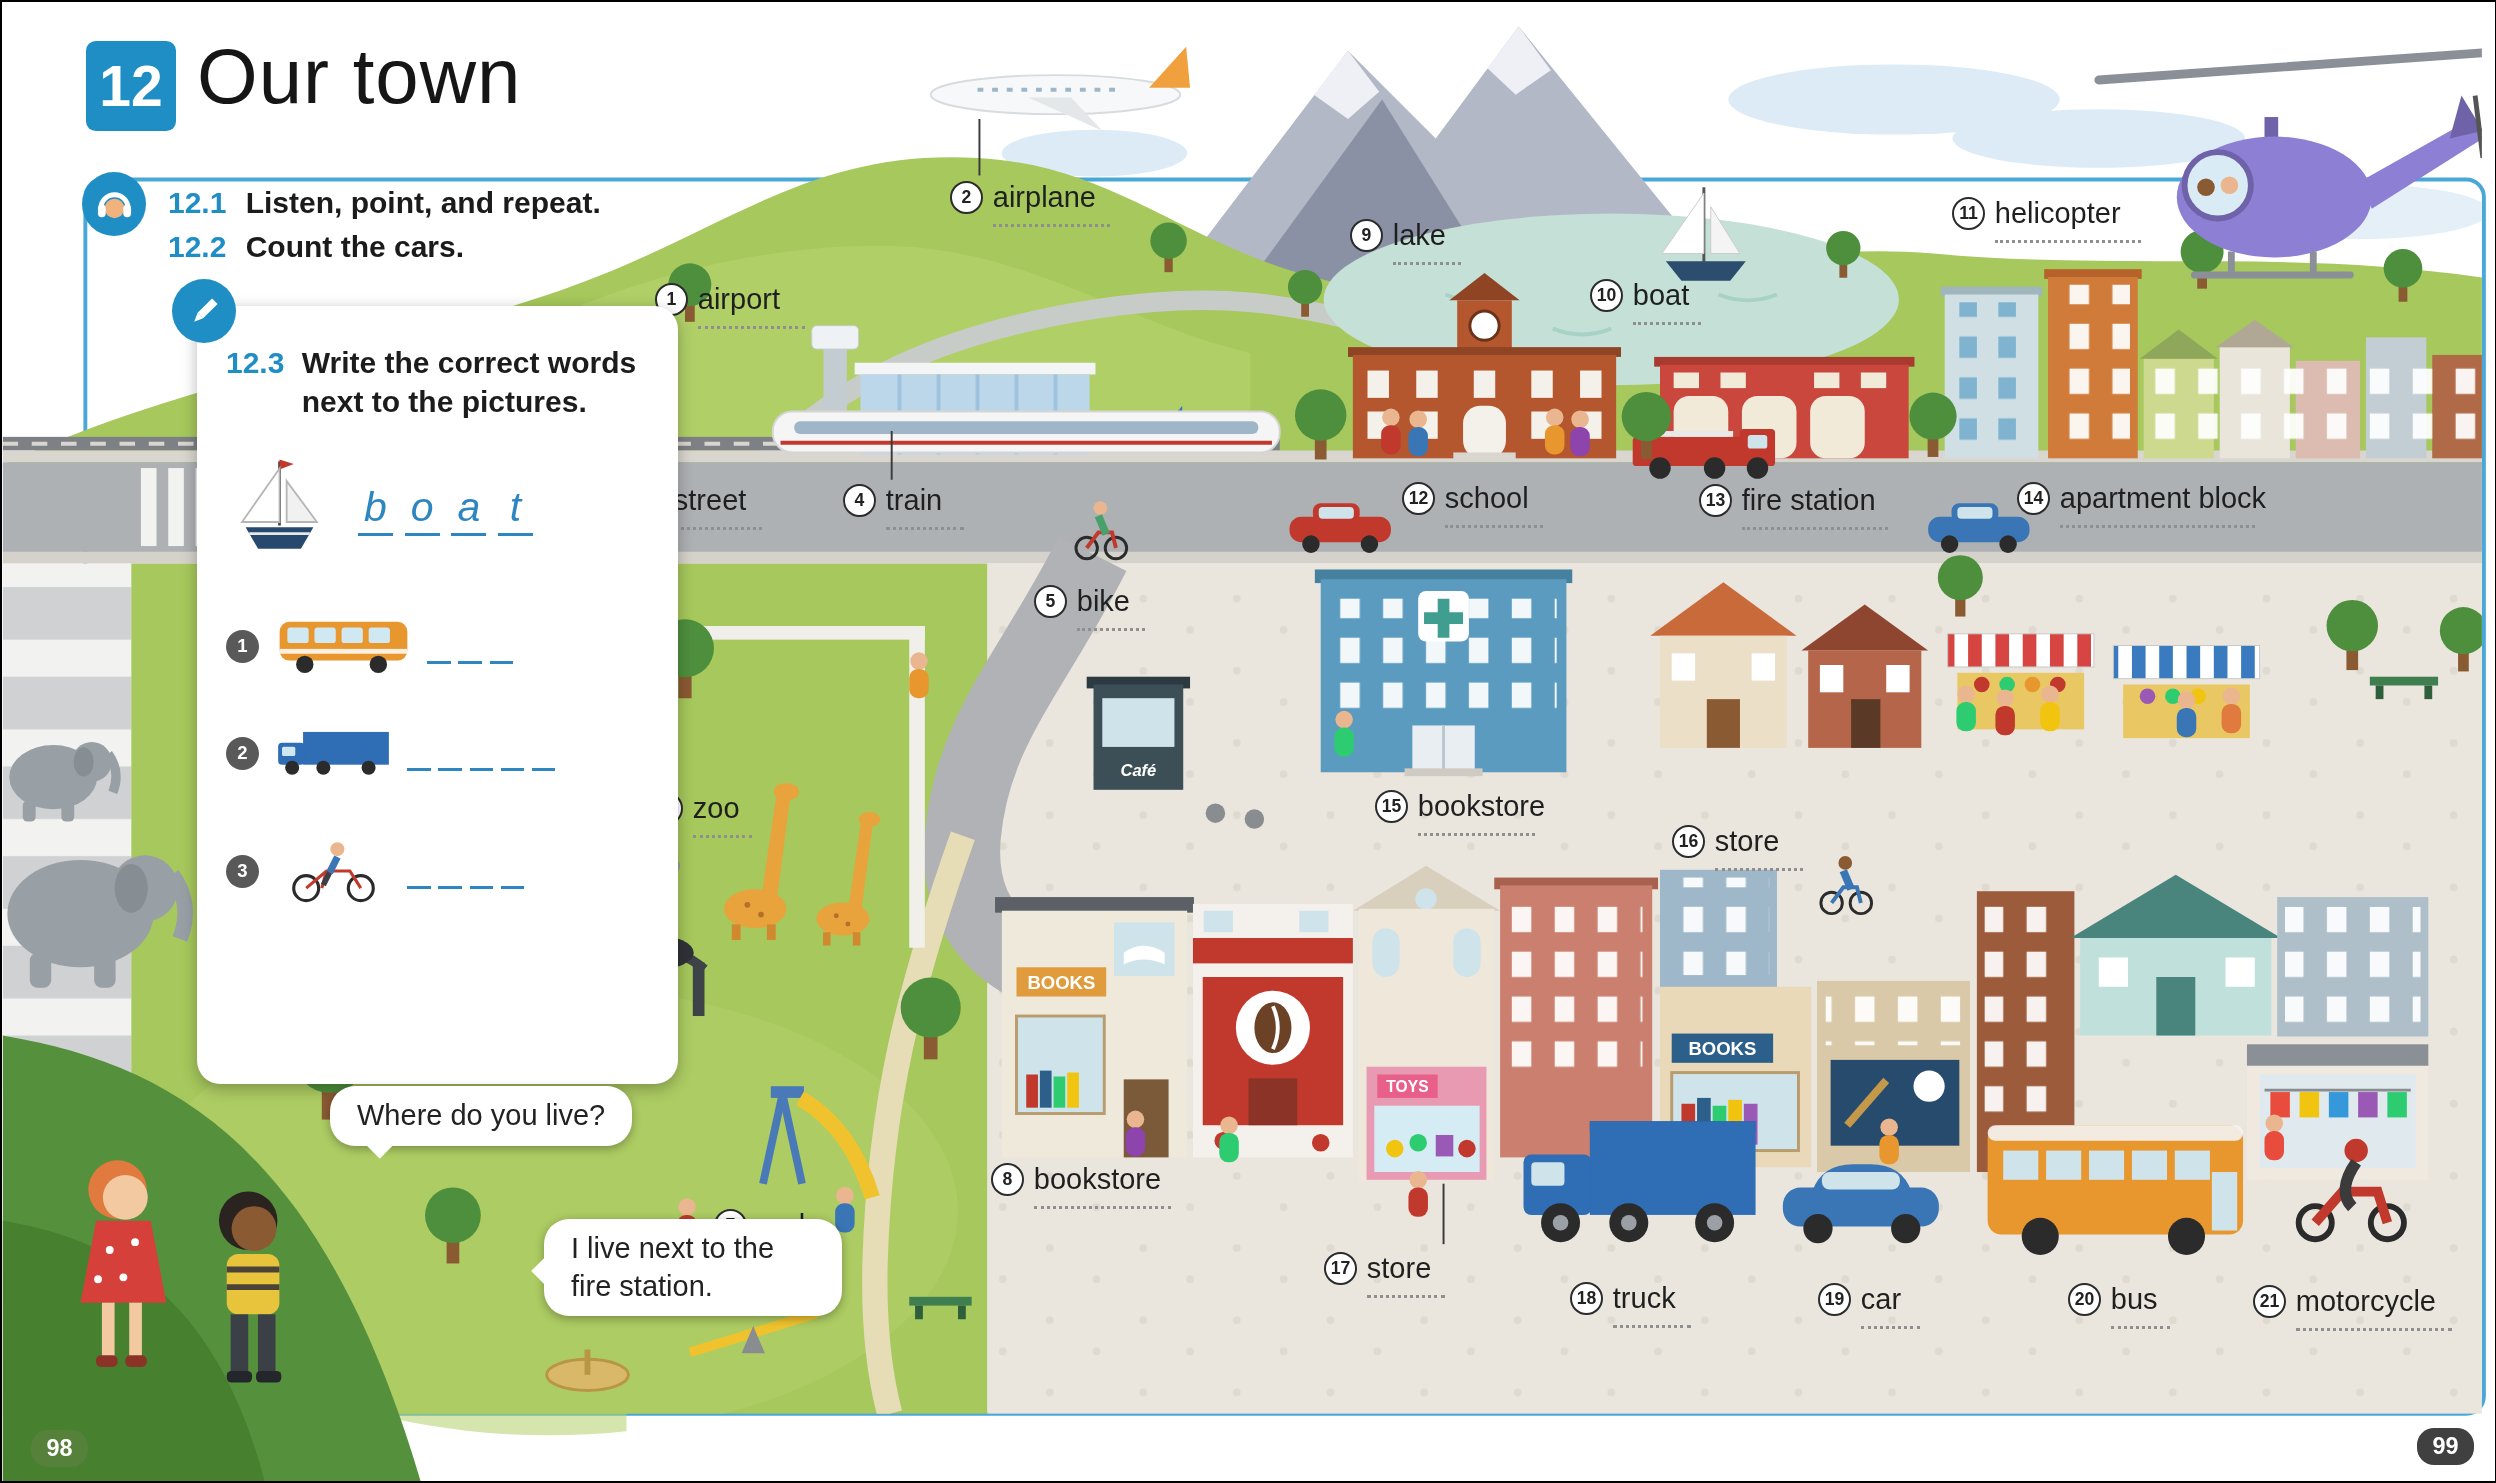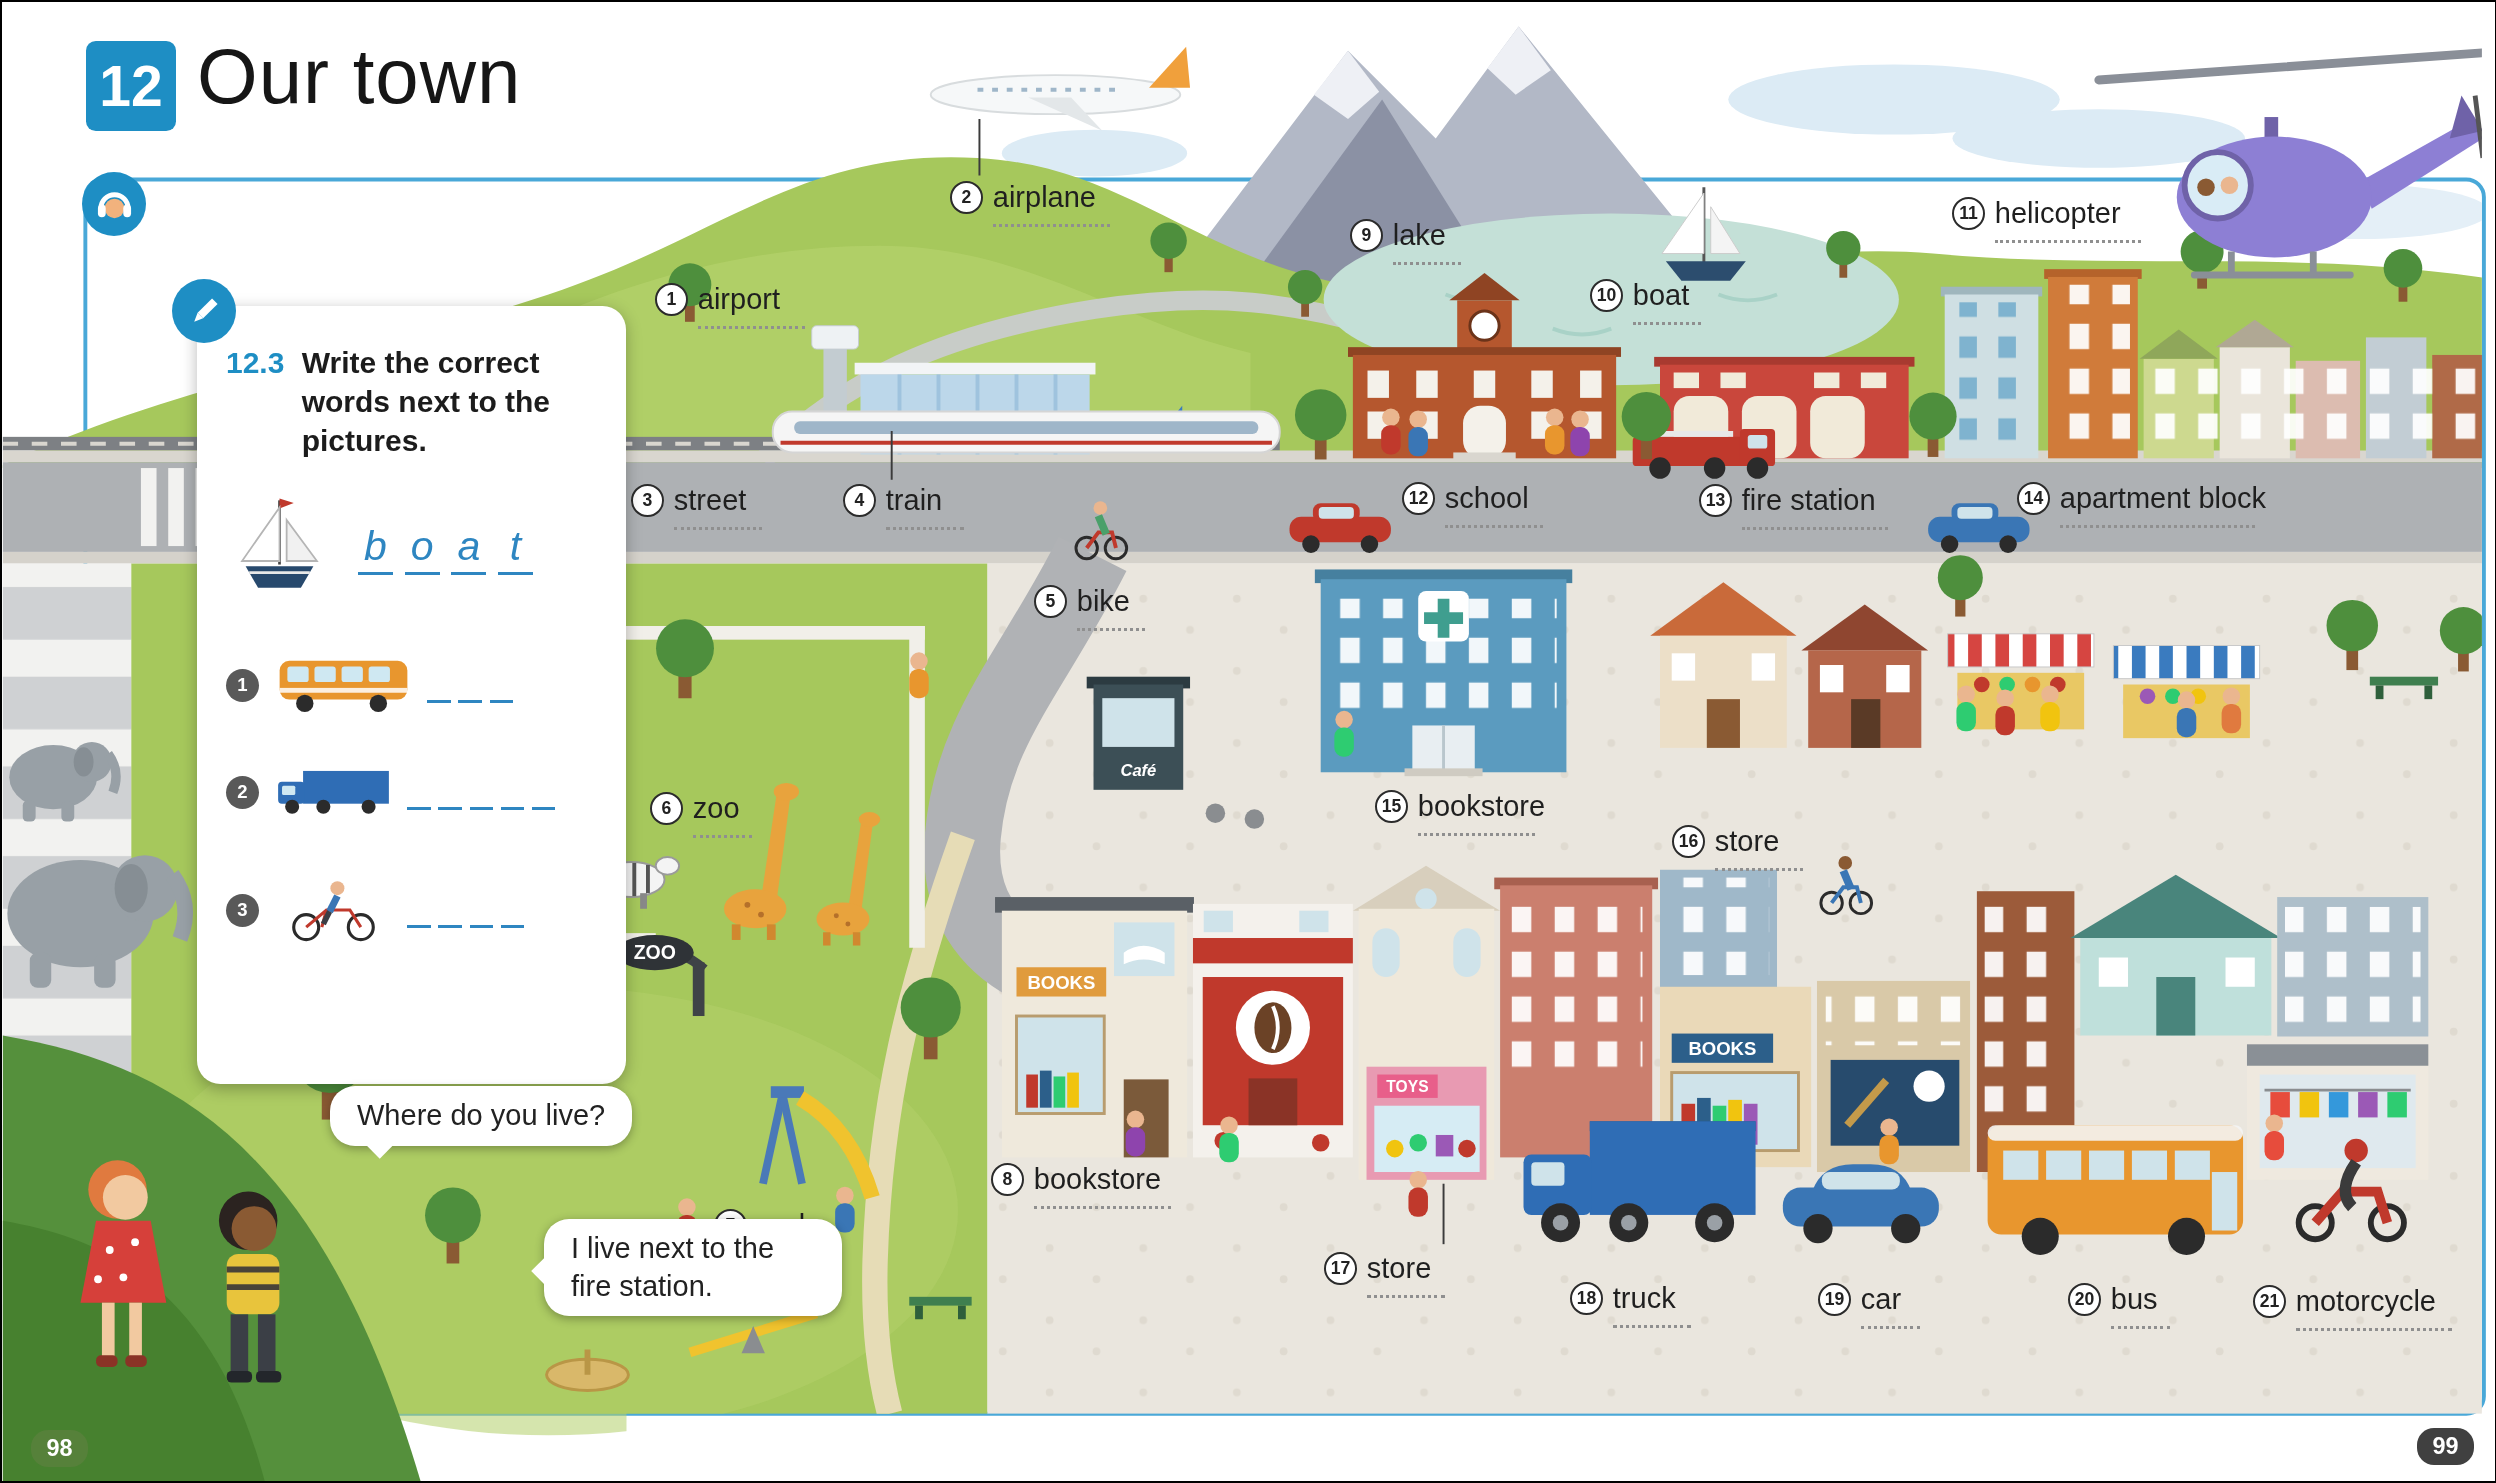--- a/index.html
+++ b/index.html
@@ -18,21 +18,21 @@
 
   
   .icon-circle{position:absolute;width:64px;height:64px;border-radius:50%;background:#1e8ec4;
                display:flex;align-items:center;justify-content:center;z-index:8;}
   .hp-pos{left:80px;top:170px;}
   .instr{position:absolute;left:166px;top:179px;z-index:7;}
   .iline{display:flex;gap:13.7px;font-size:30px;font-weight:bold;color:#1b1b1b;line-height:1.45;}
   .inum{color:#1e8ec4;flex:none;min-width:64px;}
 
   
-  .panel{position:absolute;left:195px;top:304px;width:429px;height:778px;background:#fff;
+  .panel{position:absolute;left:195px;top:304px;width:481px;height:778px;background:#fff;
          border-radius:23.4px;box-shadow:0 4.9px 15.6px rgba(0,0,0,.28);padding:37px 29px 19.5px 29px;
          box-sizing:border-box;z-index:6;}
   .pencil-pos{left:-25px;top:-27px;}
   .ex3{display:flex;gap:11.7px;font-size:30px;font-weight:bold;color:#1c1c1c;line-height:1.3;}
   .example{display:flex;align-items:center;gap:25px;margin-top:29px;}
   .letters{display:flex;gap:11.7px;}
   .ltr{width:35px;text-align:center;font-size:41px;color:#2e86c1;border-bottom:3.9px solid #2e86c1;
        padding-bottom:2px;font-style:italic;font-weight:500;}
   .item{display:flex;align-items:center;gap:15.6px;margin-top:47px;}
   .icn-num{width:33px;height:33px;border-radius:50%;background:#595959;color:#fff;display:flex;
@@ -622,20 +622,30 @@
 <div class="title">Our town</div>
 
 <div class="icon-circle hp-pos">
   <svg width="39" height="39" viewBox="0 0 40 40">
     <circle cx="20" cy="24" r="10" fill="#f2b27d"></circle>
     <path d="M6,24 a14,14 0 0 1 28,0" stroke="#fff" stroke-width="5" fill="none"></path>
     <rect x="3" y="20" width="8" height="13" rx="4" fill="#fff"></rect>
     <rect x="29" y="20" width="8" height="13" rx="4" fill="#fff"></rect>
   </svg>
 </div>
+<div class="instr">
+  <div class="iline">
+    <span class="inum">12.1</span>
+    <span>Listen, point, and repeat.</span>
+  </div>
+  <div class="iline">
+    <span class="inum">12.2</span>
+    <span>Count the cars.</span>
+  </div>
+</div>
 
 <div class="panel">
   <div class="icon-circle pencil-pos">
     <svg width="35" height="35" viewBox="0 0 36 36">
       <g transform="rotate(45 18 18)">
         <rect x="14" y="3" width="8" height="21" fill="#fff"></rect>
         <path d="M14,24 L22,24 L18,33 Z" fill="#fff"></path>
       </g>
     </svg>
   </div>

